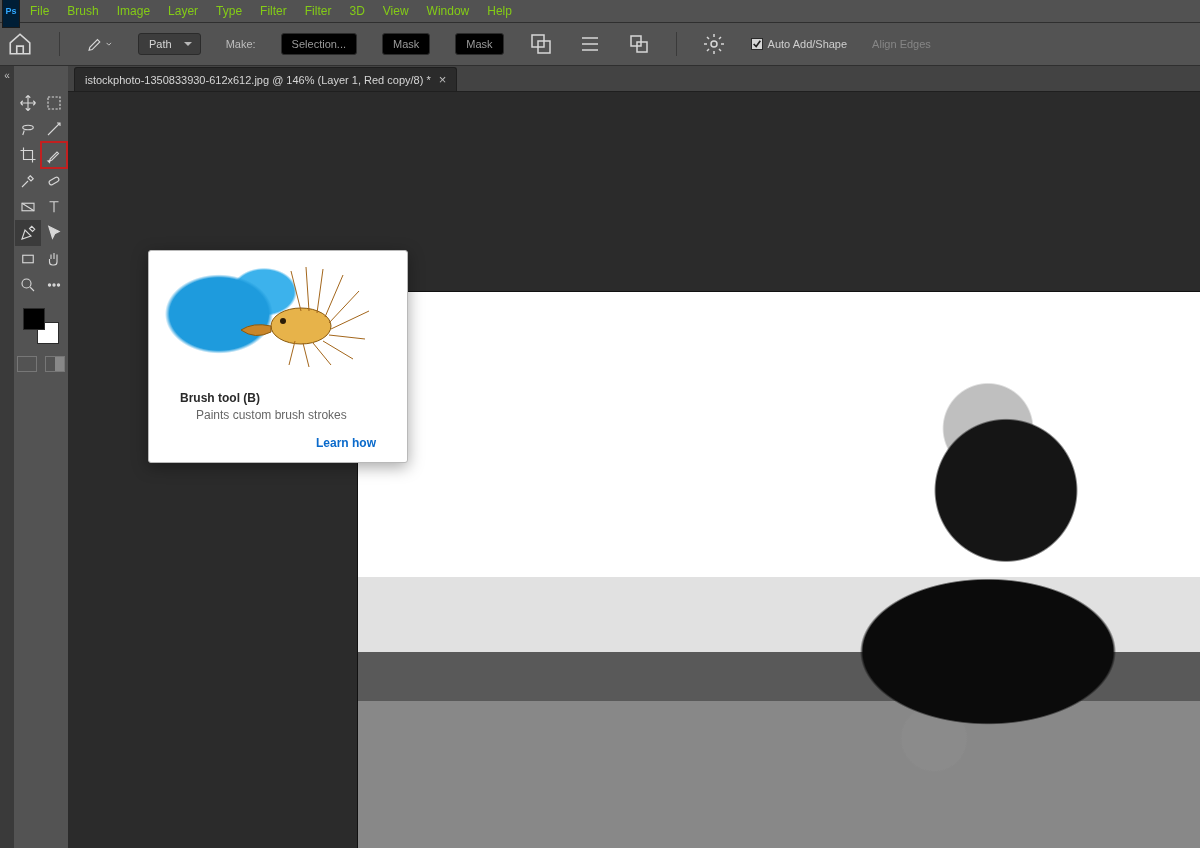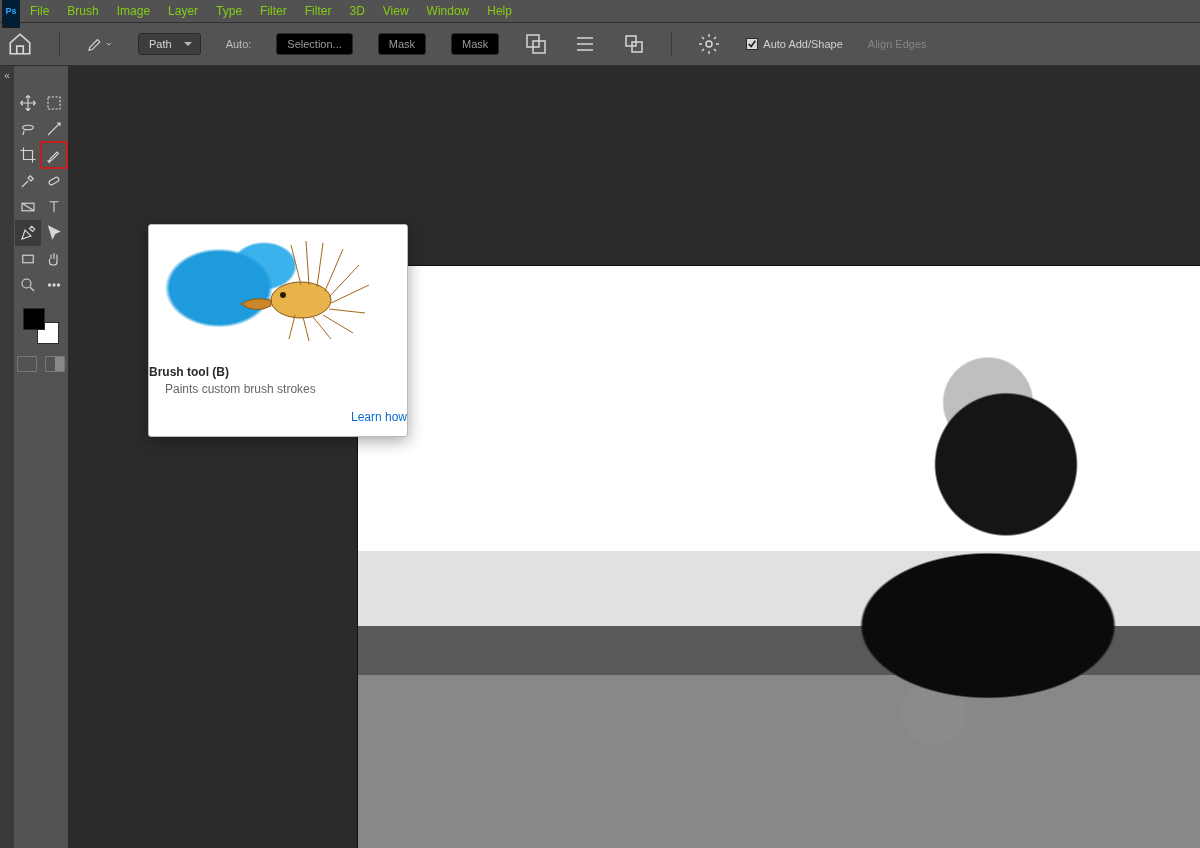--- a/index.html
+++ b/index.html
@@ -66,24 +66,24 @@
     filter: grayscale(1) contrast(1.05);
   }
 
   
   .tooltip { position:absolute; left:80px; top:158px; width:260px; background:#fff; border:1px solid #b9b9b9; border-radius:3px; box-shadow:0 4px 16px rgba(0,0,0,0.35); font-size:12px; color:#3a3a3a; z-index:50; }
   .tt-img { height:130px; display:flex; align-items:center; justify-content:center; position:relative; }
   .tt-brush-bg { position:absolute; left:10px; top:8px; width:150px; height:110px;
     background: radial-gradient(ellipse 60% 60% at 40% 50%, #1e9bdd 0 55%, transparent 60%),
                 radial-gradient(ellipse 40% 40% at 70% 30%, #3cb2ec 0 50%, transparent 55%); }
   .tt-fish { position:absolute; right:26px; top:10px; width:150px; height:110px; }
-  .tt-body { padding:10px 0 12px; }
+  .tt-body { padding:10px 31px 12px; }
   .tt-title { font-weight:600; color:#2a2a2a; margin-bottom:3px; }
   .tt-desc { color:#666; margin-bottom:14px;margin-left:16px; }
-  .tt-link { text-align:right; color:#0a6acb; font-weight:400; cursor:pointer; }
+  .tt-link { text-align:right; color:#0a6acb; font-weight:700; cursor:pointer; }
 
   
   svg { stroke:#d7d7d7; fill:none; stroke-width:1.5; }
   .opt-icon svg, .home-btn svg { stroke:#d7d7d7; }
 </style>
 </head>
 <body>
 
 <div class="menubar">
   <div class="ps-logo">
@@ -114,21 +114,21 @@
     <svg viewBox="0 0 24 24">
         <path d="M4 20l4-1 10-10-3-3L5 16z"></path>
       </svg>
     <svg viewBox="0 0 10 10" width="8" height="8" style="margin-left:2px">
         <path d="M1 3l4 4 4-4"></path>
       </svg>
   </div>
   <div class="path-select">
     <span>Path</span>
   </div>
-  <span class="opt-label">Auto:</span>
+  <span class="opt-label">Make:</span>
   <div class="opt-btn">Selection...</div>
   <div class="opt-btn">Mask</div>
   <div class="opt-btn">Mask</div>
 
   <div class="opt-icon">
     <svg viewBox="0 0 24 24">
         <rect x="3" y="3" width="12" height="12"></rect>
         <rect x="9" y="9" width="12" height="12"></rect>
       </svg>
   </div>
@@ -274,20 +274,26 @@
       <div class="fg"></div>
     </div>
 
     <div class="mode-row">
       <div class="mode-btn mode-std"></div>
       <div class="mode-btn mode-qm"></div>
     </div>
   </div>
 
   <div class="docarea">
+    <div class="tabbar">
+      <div class="doctab">
+        <span>istockphoto-1350833930-612x612.jpg @ 146% (Layer 1, Red copy/8) *</span>
+        <span class="x">×</span>
+      </div>
+    </div>
     <div class="canvas-wrap">
       <div class="canvas">
         <div class="photo"></div>
       </div>
 
       <div class="tooltip">
         <div class="tt-img">
           <div class="tt-brush-bg"></div>
           <svg class="tt-fish" viewBox="0 0 150 110">
             <g stroke="#8a5a10" stroke-width="1" fill="#d99a2b">

